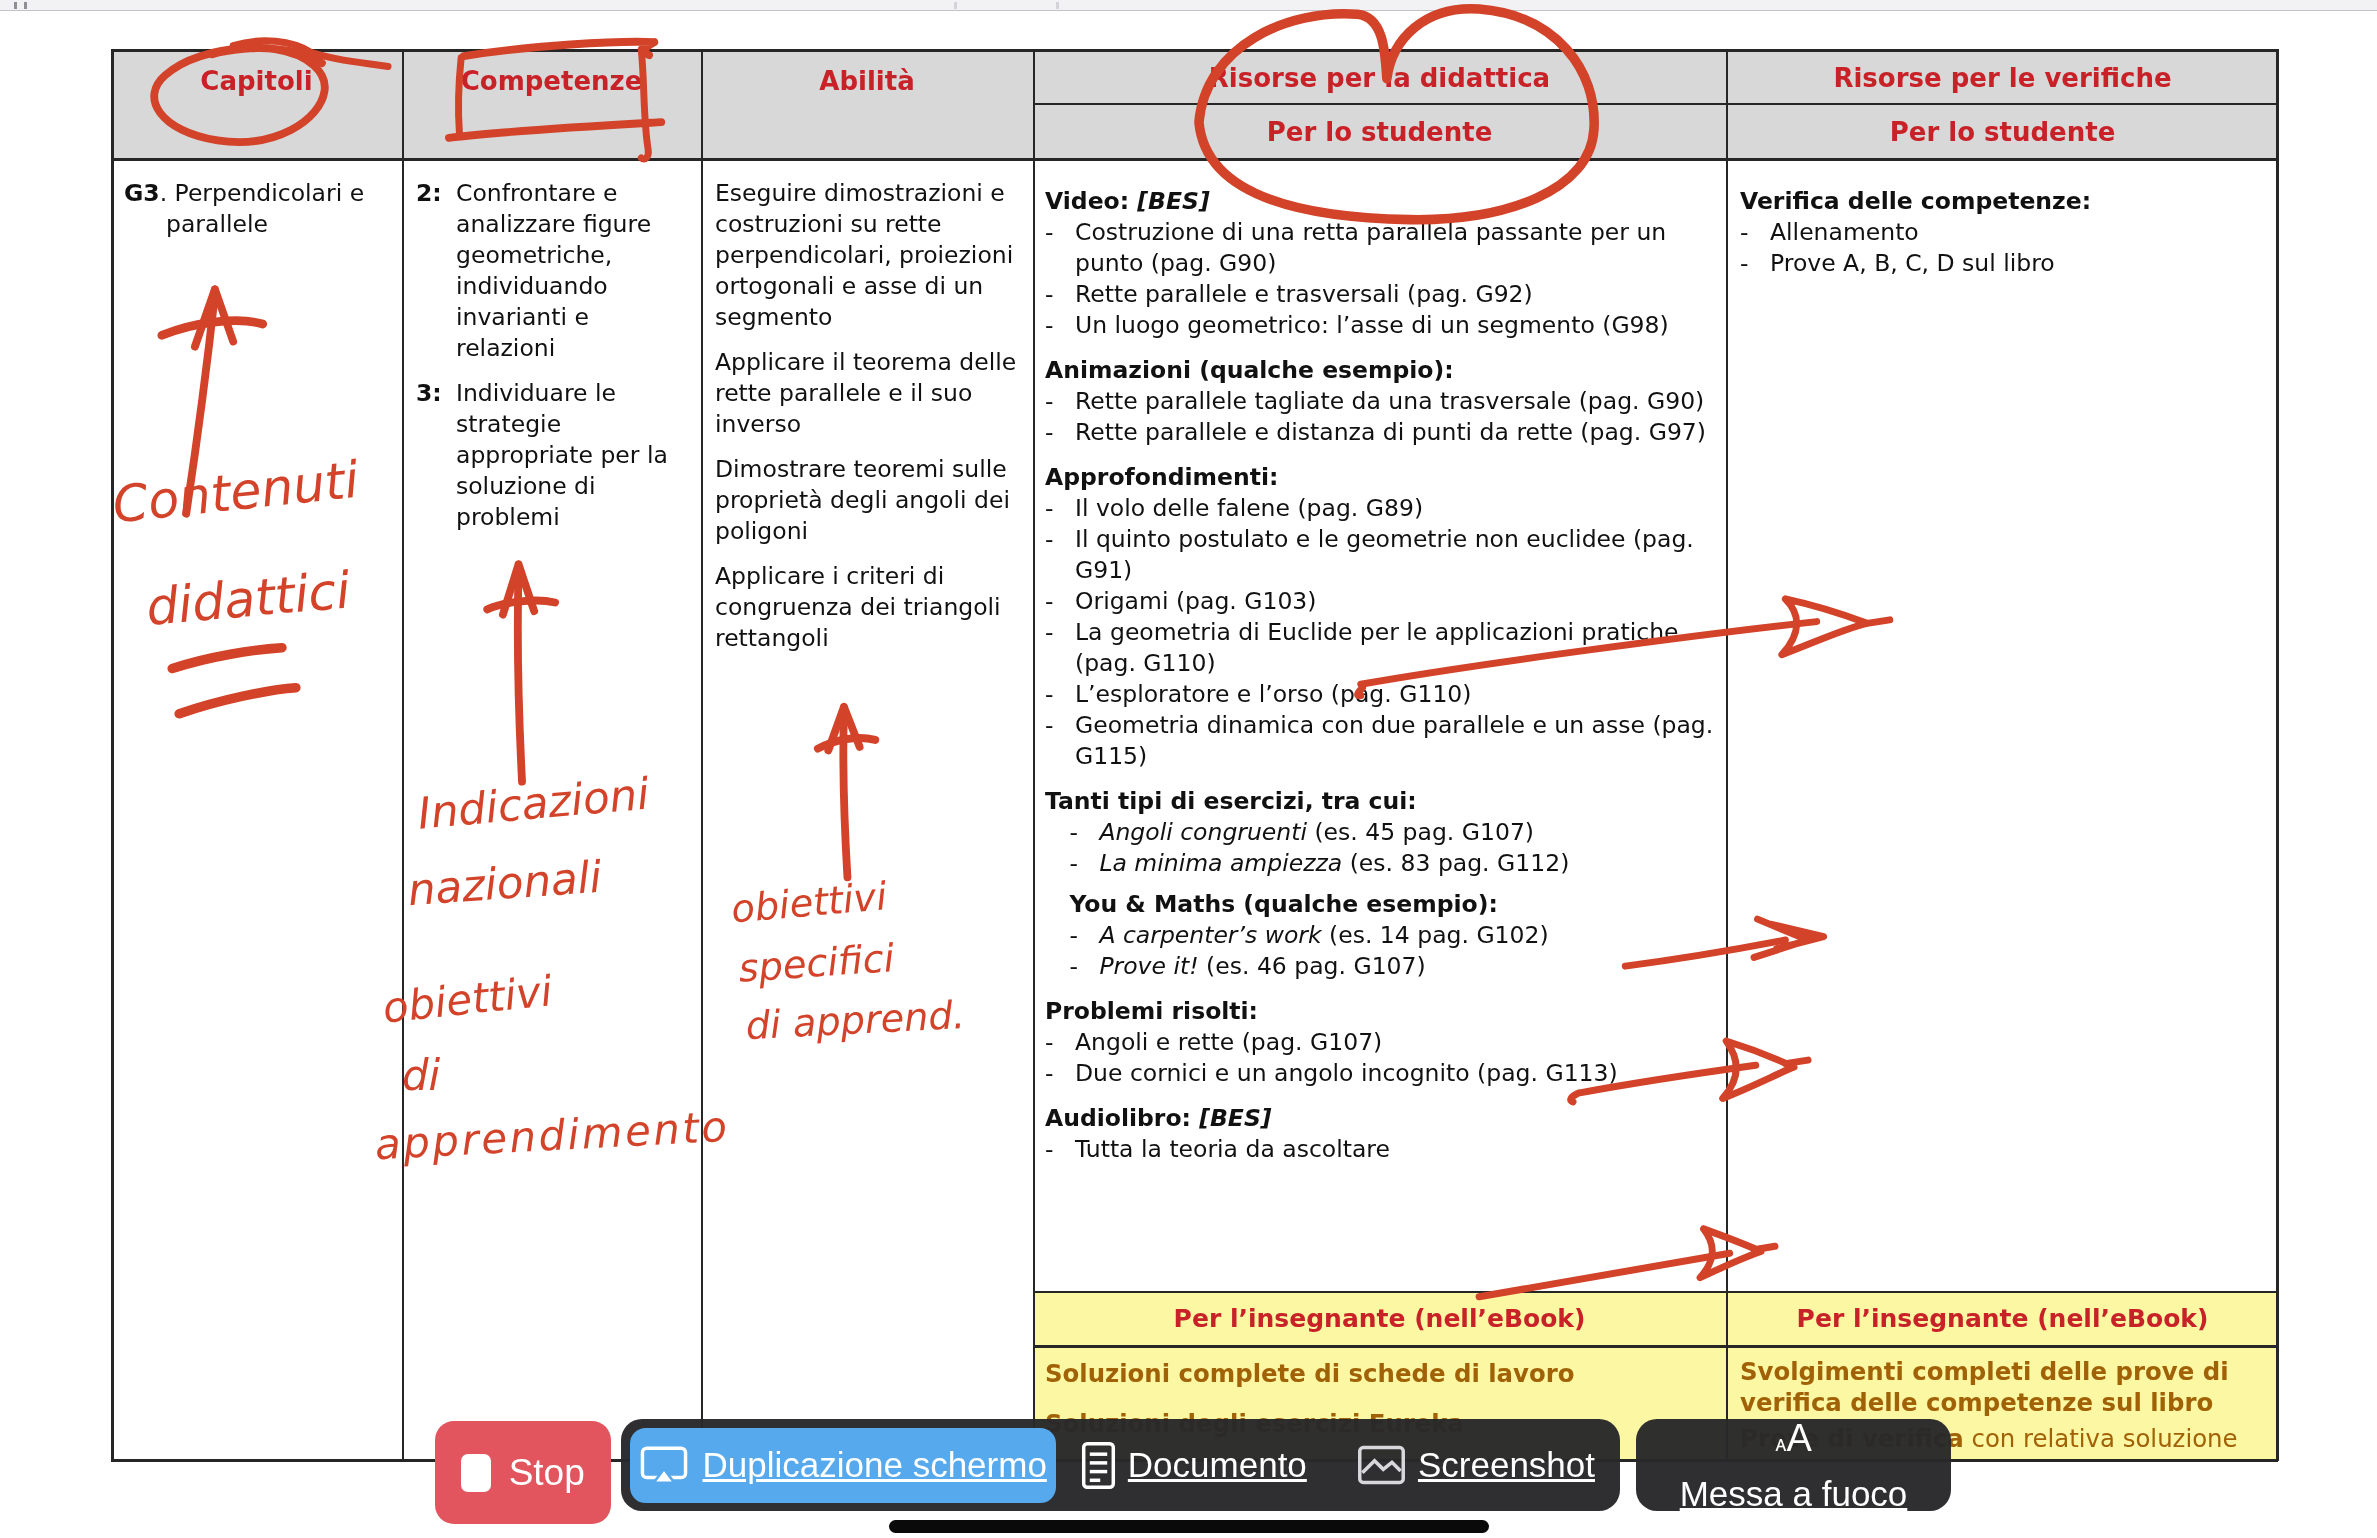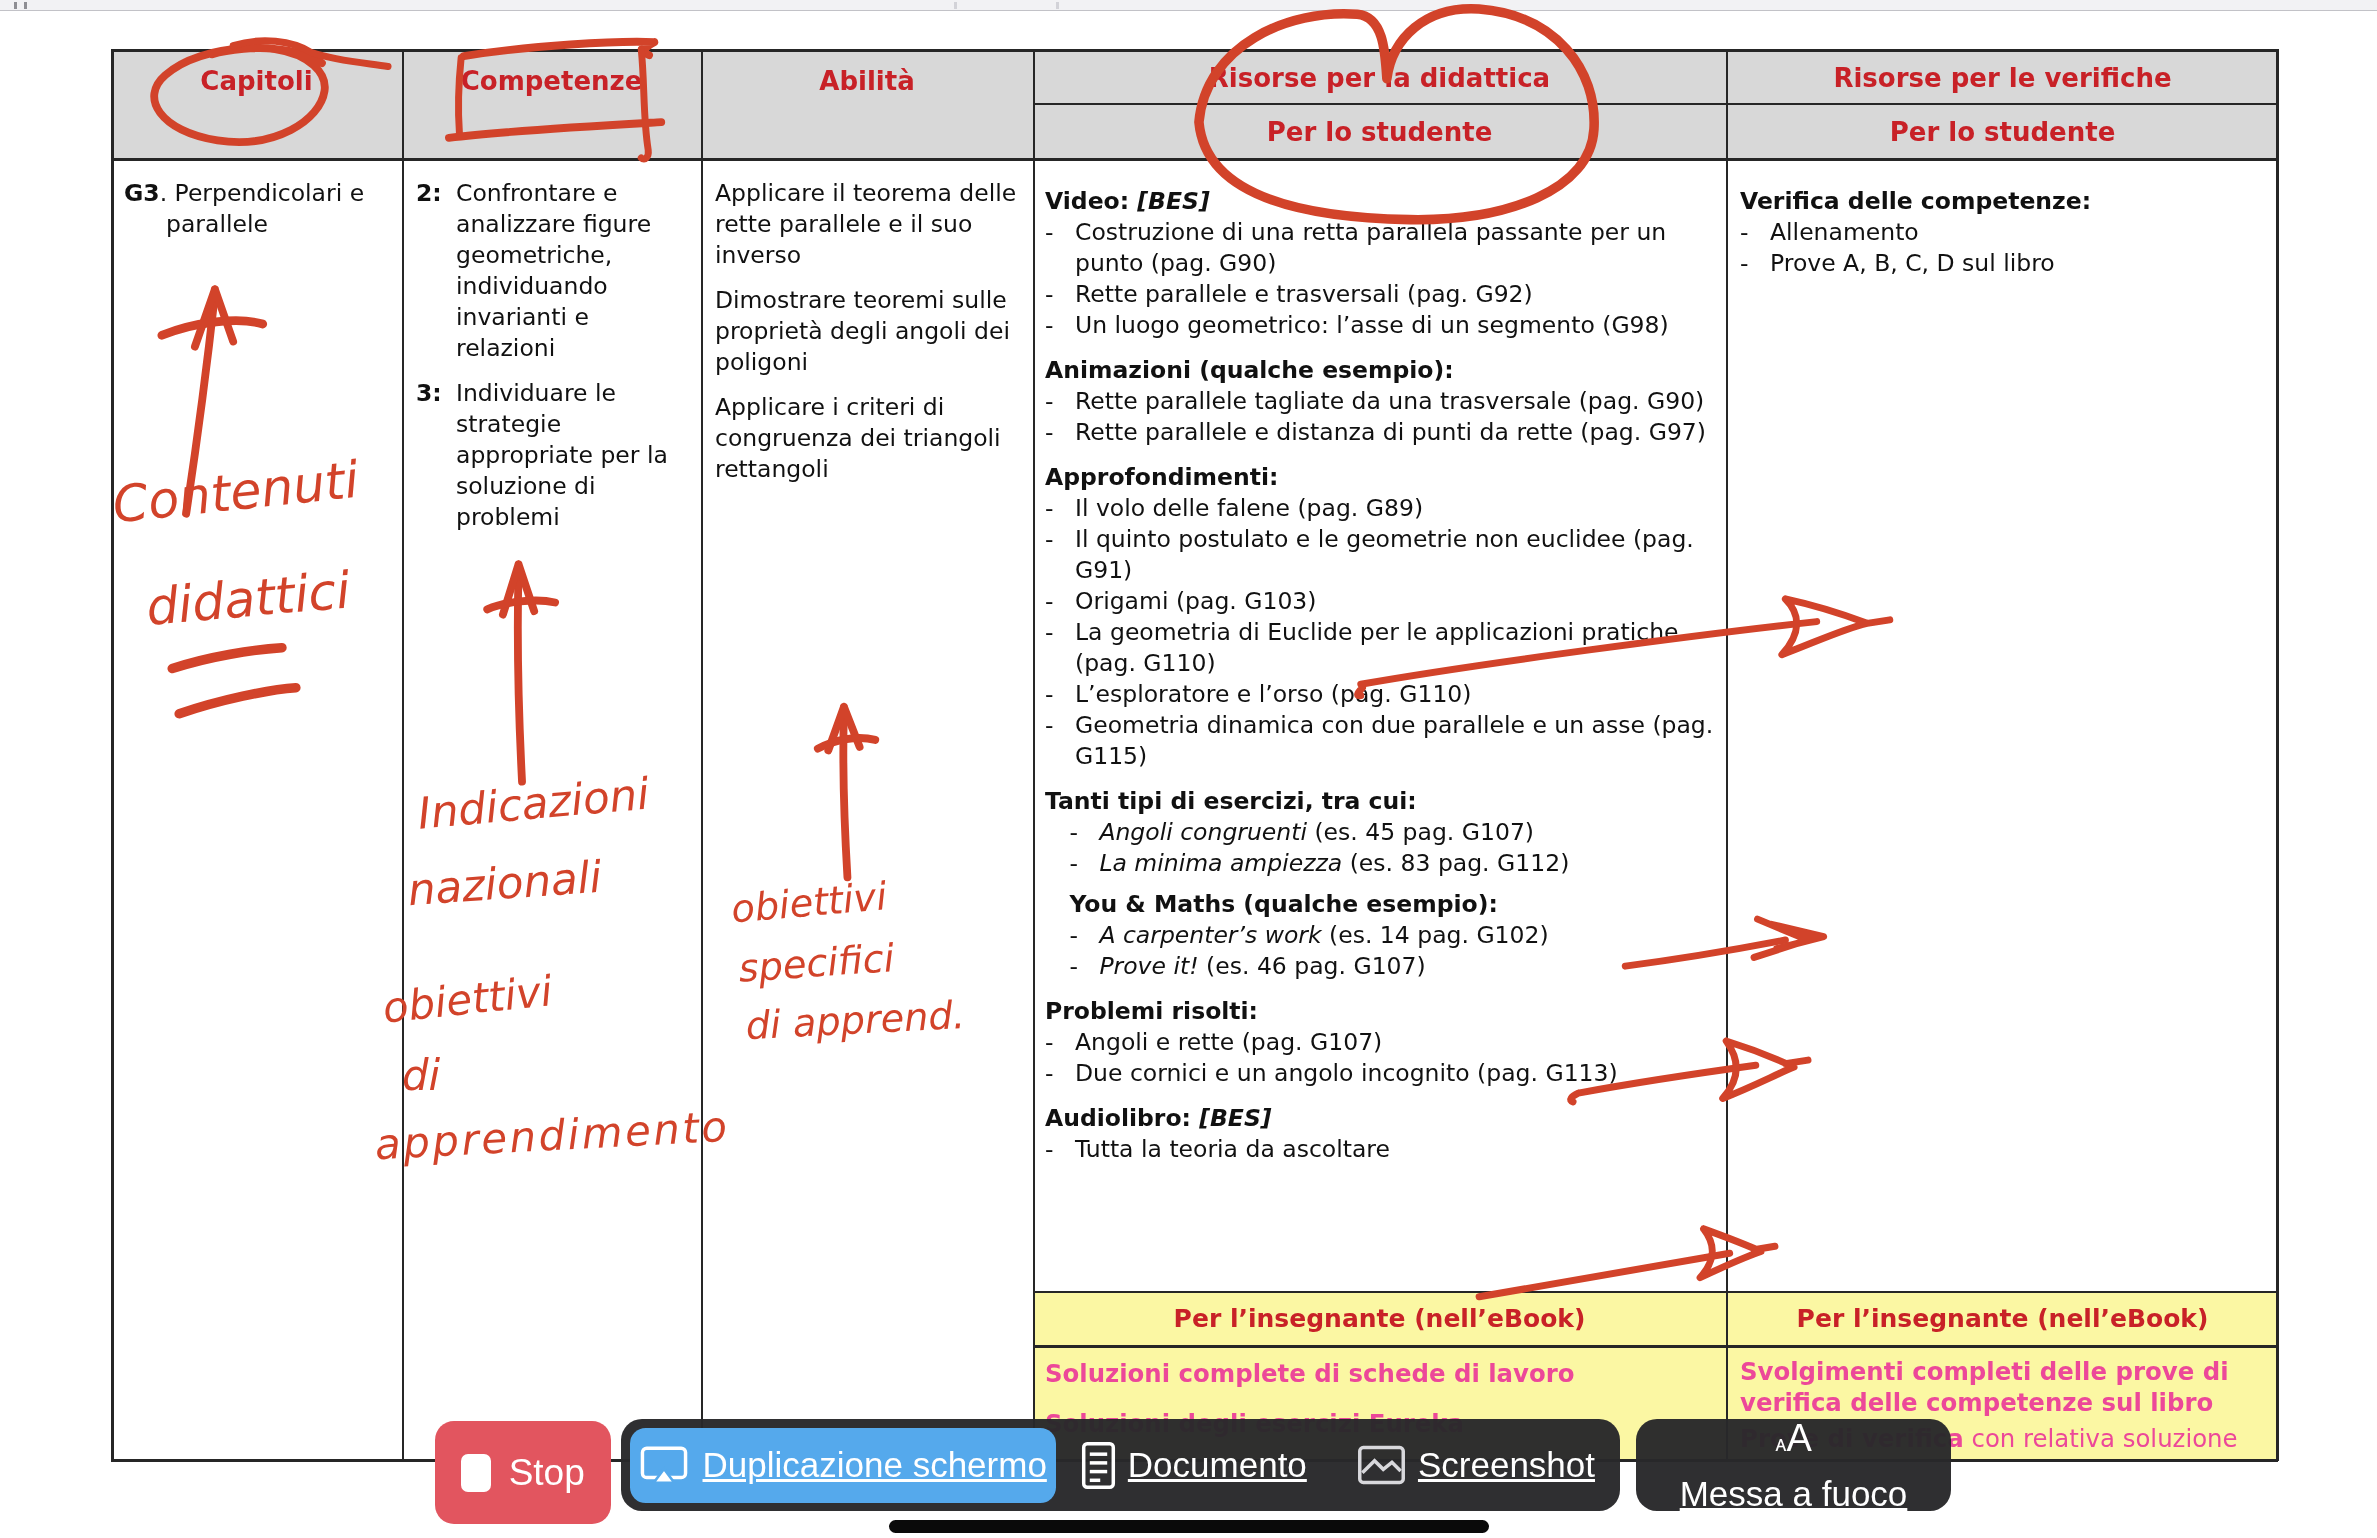--- a/index.html
+++ b/index.html
@@ -28,21 +28,21 @@
   .sub{margin-left:24.4px;}
   .sub .li{margin-left:0;}
   .comp-item{display:flex;margin-top:14px;}
   .comp-item:first-child{margin-top:0;}
   .comp-item .num{flex:0 0 40px;font-weight:bold;}
   .hang{padding-left:42px;text-indent:-42px;}
   .abil-p{margin:0 0 14px 0;}
   
   .yellow-bg{position:absolute;background:#fbf7a3;z-index:1;}
   .y-hdr{position:absolute;z-index:3;font-weight:bold;font-size:25px;color:#c82127;text-align:center;}
-  .y-cell{position:absolute;z-index:3;font-size:24.4px;line-height:31px;font-weight:bold;color:#ec4899;}
+  .y-cell{position:absolute;z-index:3;font-size:24.4px;line-height:31px;font-weight:bold;color:#a16207;}
   .y-item{margin-top:19px;}
   .y-item:first-child{margin-top:0;}
   .norm{font-weight:normal;}
   
   .ink{position:absolute;left:0;top:0;z-index:5;pointer-events:none;}
   .ink path{fill:none;stroke:#d2432a;stroke-linecap:round;stroke-linejoin:round;}
   .ink text{fill:#d2432a;font-style:italic;font-family:"DejaVu Sans",sans-serif;}
   
   .toolbar{position:absolute;z-index:10;font-family:"Liberation Sans",sans-serif;}
   .stop-btn{position:absolute;left:435px;top:1421px;width:176px;height:103px;border-radius:19px;
@@ -108,20 +108,21 @@
       <span class="num">2:</span>
       <span class="txt">Confrontare e analizzare figure geometriche, individuando invarianti e relazioni</span>
     </div>
     <div class="comp-item">
       <span class="num">3:</span>
       <span class="txt">Individuare le strategie appropriate per la soluzione di problemi</span>
     </div>
   </div>
 
   <div class="cell" style="left:715px;top:178px;width:306px">
+    <p class="abil-p">Eseguire dimostrazioni e costruzioni su rette perpendicolari, proiezioni ortogonali e asse di un segmento</p>
     <p class="abil-p">Applicare il teorema delle rette parallele e il suo inverso</p>
     <p class="abil-p">Dimostrare teoremi sulle proprietà degli angoli dei poligoni</p>
     <p class="abil-p">Applicare i criteri di congruenza dei triangoli rettangoli</p>
   </div>
 
   <div class="cell" style="left:1045px;top:176px;width:670px">
     <div class="sec">
       <div class="sec-title"><span>Video:</span> <span class="bi">[BES]</span></div>
       <div class="li">
           <span class="dash">-</span>

